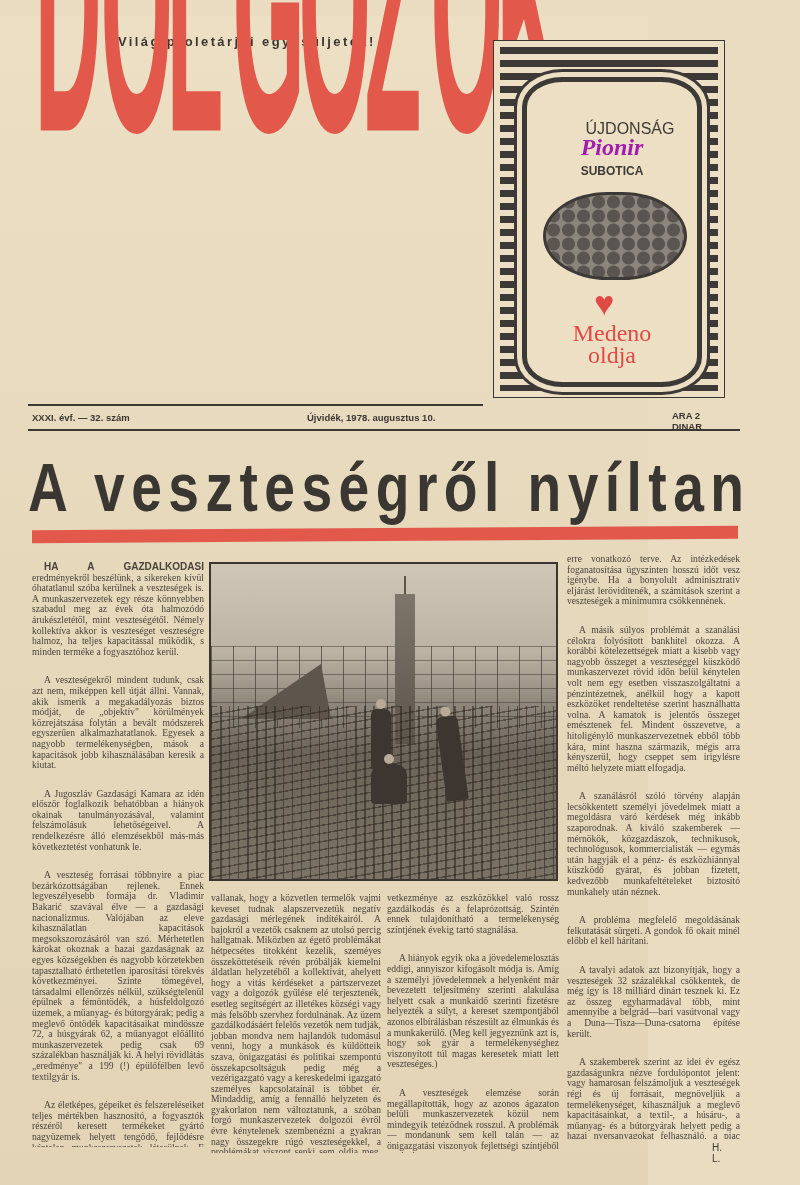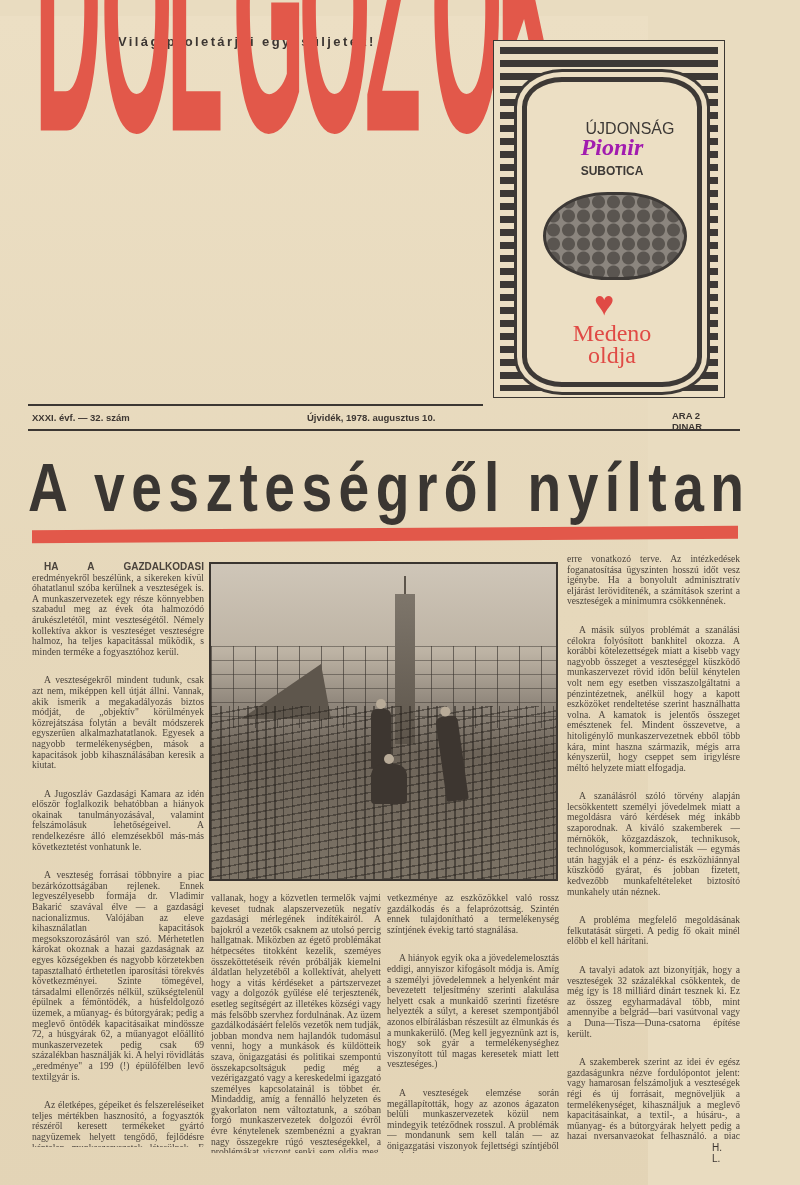--- a/index.html
+++ b/index.html
@@ -210,20 +210,20 @@
     <p style="text-indent:0">vetkezménye az eszközökkel való rossz gazdálkodás és a felaprózottság. Szintén ennek tulajdonítható a termelékenység színtjének évekig tartó stagnálása.</p>
     <p>A hiányok egyik oka a jövedelemelosztás eddigi, annyiszor kifogásolt módja is. Amíg a személyi jövedelemnek a helyenként már bevezetett teljesítmény szerinti alakulása helyett csak a munkaidő szerinti fizetésre helyezték a súlyt, a kereset szempontjából azonos elbírálásban részesült az élmunkás és a munkakerülő. (Meg kell jegyeznünk azt is, hogy sok gyár a termelékenységhez viszonyított túl magas keresetek miatt lett veszteséges.)</p>
     <p>A veszteségek elemzése során megállapították, hogy az azonos ágazaton belüli munkaszervezetek közül nem mindegyik tetéződnek rosszul. A problémák — mondanunk sem kell talán — az önigazgatási viszonyok fejlettségi színtjéből erednek.</p>
     <p>El kell ismernünk, hogy a kedvezőtlen eredményeket mutató időszakos és évi zárszámadásra kollektíván kívüli tényezők is kihatnak. Szinte magától értetődő a veszteségek „újratermelése", ha tüzetesebben elemezzük a szanálás jelenlegi módját. Hónapok múlnak el, amíg elkészül a gyár</p>
   </div>
 
   <div class="col" style="left:567px;top:538px;width:173px;height:585px;overflow:hidden;">
     <p style="text-indent:0">erre vonatkozó terve. Az intézkedések foganatosítása ügyszinten hosszú időt vesz igénybe. Ha a bonyolult adminisztratív eljárást lerövidítenék, a számítások szerint a veszteségek a minimumra csökkennének.</p>
     <p>A másik súlyos problémát a szanálási célokra folyósított bankhitel okozza. A korábbi kötelezettségek miatt a kisebb vagy nagyobb összeget a veszteséggel küszködő munkaszervezet rövid időn belül kénytelen volt nem egy esetben visszaszolgáltatni a pénzintézetnek, anélkül hogy a kapott eszközöket rendeltetése szerint használhatta volna. A kamatok is jelentős összeget emésztenek fel. Mindent összevetve, a hitoligénylő munkaszervezetnek ebből több kára, mint haszna származik, mégis arra kényszerül, hogy cseppet sem irigylésre méltó helyzete miatt elfogadja.</p>
     <p>A szanálásról szóló törvény alapján lecsökkentett személyi jövedelmek miatt a megoldásra váró kérdések még inkább szaporodnak. A kiváló szakemberek — mérnökök, közgazdászok, technikusok, technológusok, kommercialisták — egymás után hagyják el a pénz- és eszközhiánnyal küszködő gyárat, és jobban fizetett, kedvezőbb munkafeltételeket biztosító munkahely után néznek.</p>
-    <p>A probléma megfelelő megoldásának felkutatását sürgeti. A pedig fő okait minél előbb el kell hárítani.</p>
+    <p>A probléma megfelelő megoldásának felkutatását sürgeti. A gondok fő okait minél előbb el kell hárítani.</p>
     <p>A tavalyi adatok azt bizonyítják, hogy a veszteségek 32 százalékkal csökkentek, de még így is 18 milliárd dinárt tesznek ki. Ez az összeg egyharmadával több, mint amennyibe a belgrád—bari vasútvonal vagy a Duna—Tisza—Duna-csatorna építése került.</p>
     <p>A szakemberek szerint az idei év egész gazdaságunkra nézve fordulópontot jelent: vagy hamarosan felszámoljuk a veszteségek régi és új forrásait, megnöveljük a termelékenységet, kihasználjuk a meglevő kapacitásainkat, a textil-, a húsáru-, a műanyag- és a bútorgyárak helyett pedig a hazai nyersanyagokat felhasználó, a piac követelményeinek megfelelő árut termelő üzemeket építünk, vagy a hiányok a fedezetlen fogyasztás helyett még veszélyesebb formában, azaz a felhalmozóképesség elvesztésében nyilvánulnak majd meg.</p>
     <p>Legfőbb ideje tehát, hogy útját álljuk e káros gazdasági jelenségnek. E tekintetben nehéz és felelősségteljes feladat hárul egész közösségünkre. Össze kell fognunk a meggondolatlan beruházók, a társadalmi vagyont Csáky szalmájaként kezelők ellen. A tavalyi adatok ékesen bizonyítják, hogy a megoldás nem lehetetlen.</p>
   </div>
 
   <div class="signature">H. L.</div>
 </div>
 
 </body></html>

